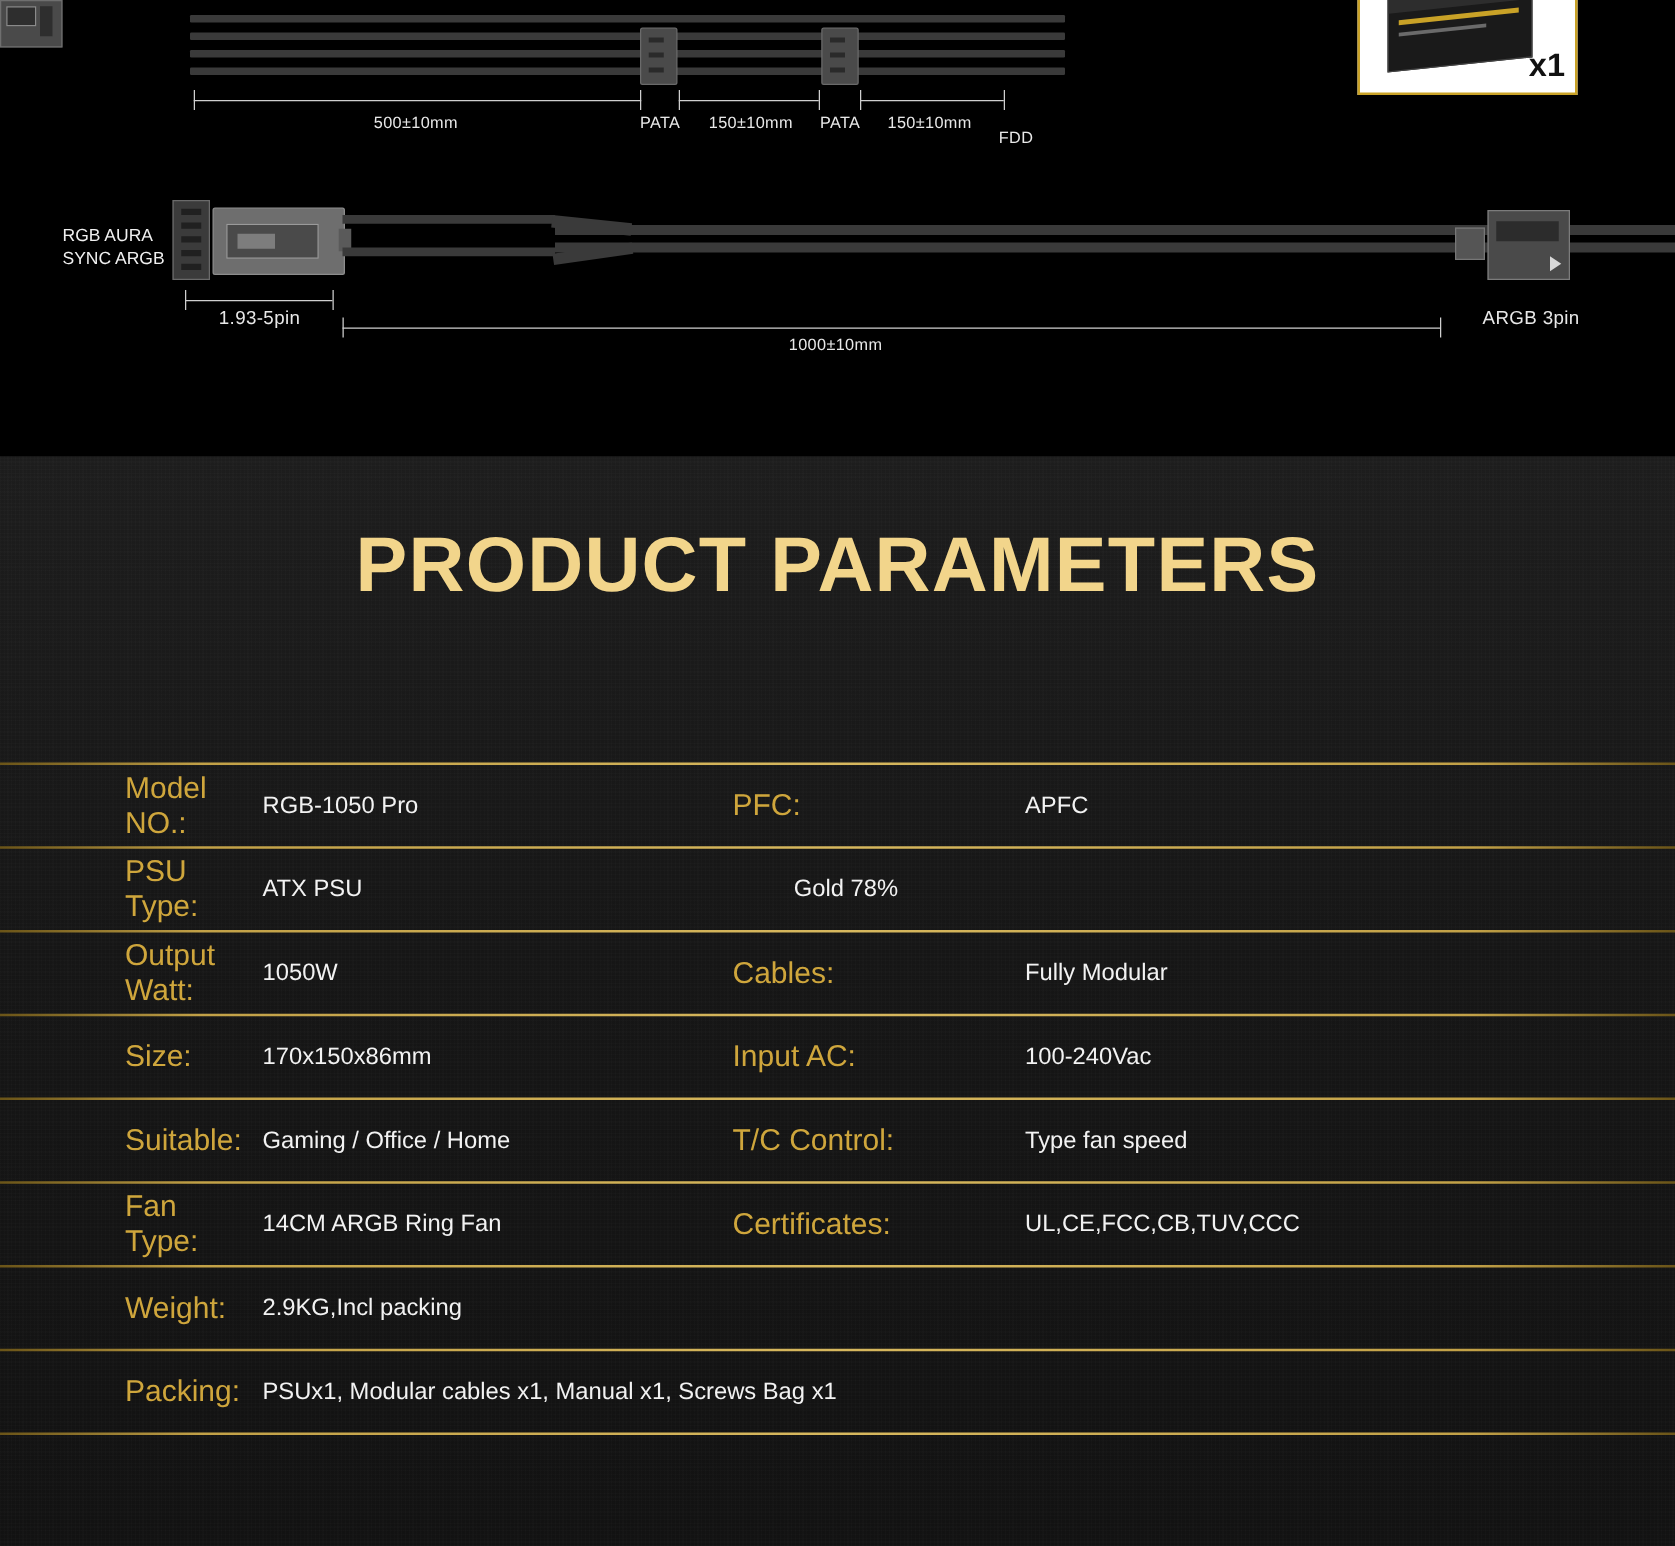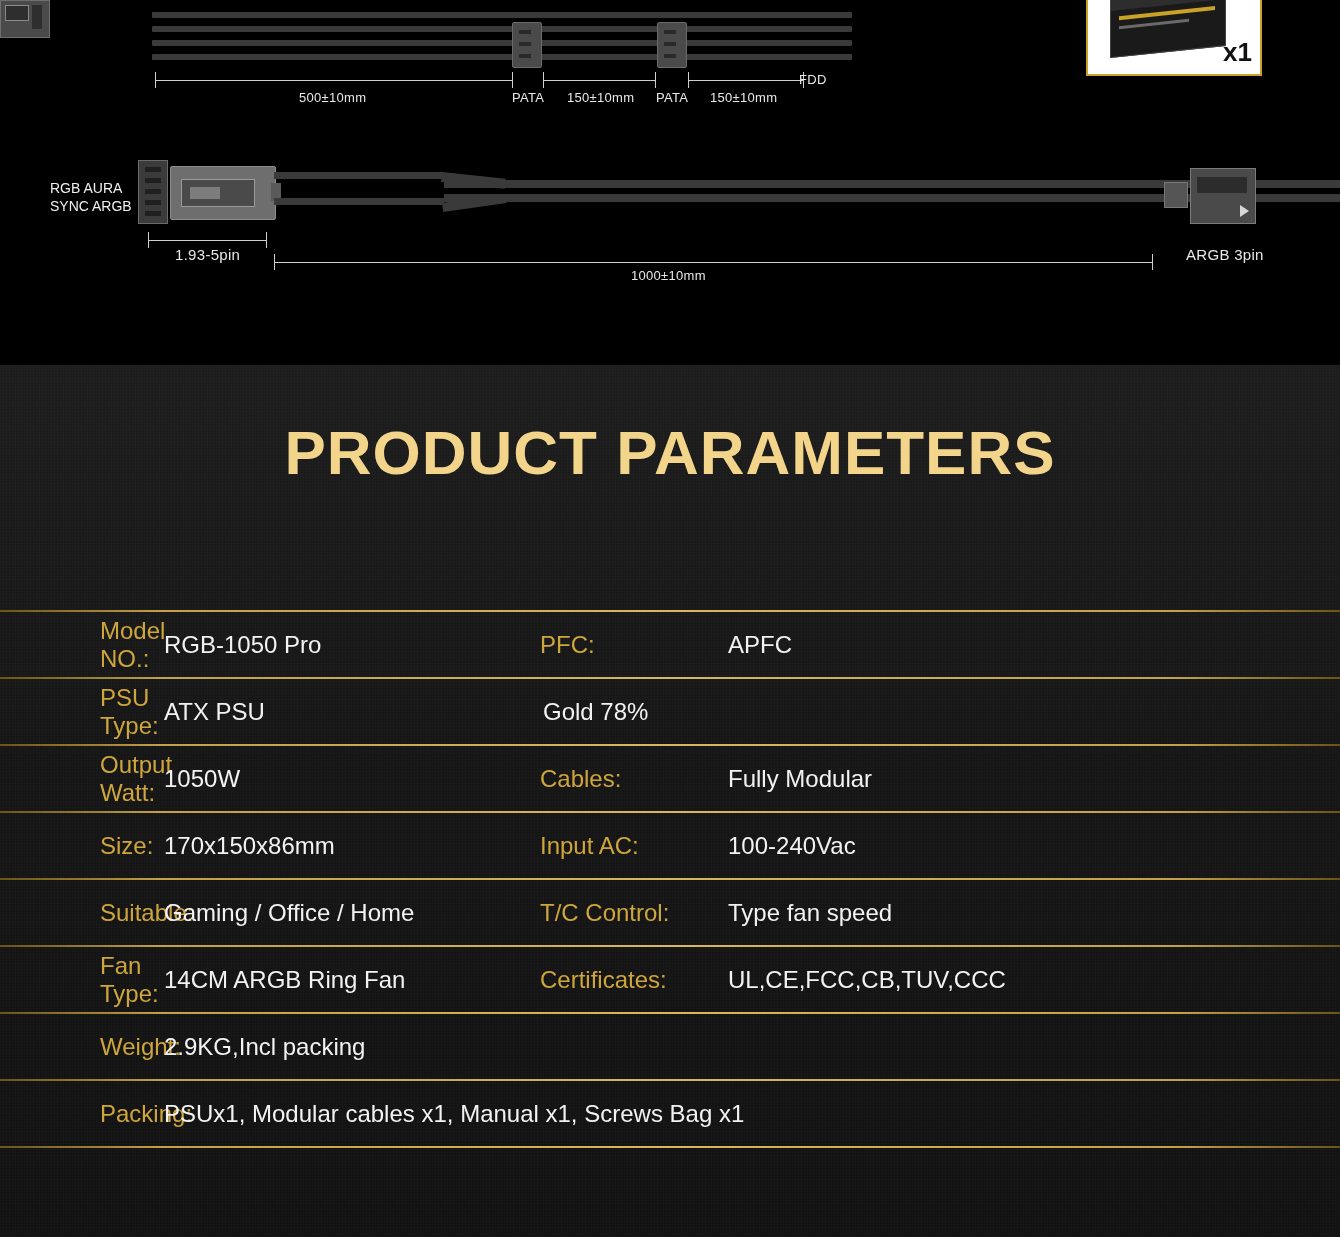--- a/index.html
+++ b/index.html
@@ -69,21 +69,21 @@
       linear-gradient(180deg,#1d1d1d 0%, #161616 45%, #121212 100%);
   }
   .params-title{position:absolute;top:52px;left:0;width:100%;text-align:center;color:#f2d58b;
       font-size:62px;font-weight:bold;letter-spacing:1px;font-family:"Liberation Sans",sans-serif;}
 
   .table{position:absolute;left:0;top:245px;width:1340px;}
   .rule{width:100%;height:2px;background:linear-gradient(90deg,#6a5418 0%, #c2a147 12%, #d7b85e 50%, #c2a147 88%, #6a5418 100%);}
   .row{display:flex;align-items:center;height:65px;box-sizing:border-box;}
   .cell{display:flex;align-items:center;height:100%;}
   .k{color:#cfa63c;font-size:24px;}
-  .v{color:#f2f2f2;font-size:24px;}
+  .v{color:#f2f2f2;font-size:19px;margin-left:46px;}
   .c-k1{width:160px;justify-content:flex-end;padding-right:0;box-sizing:border-box;padding-left:100px;justify-content:flex-start;}
   .c-v1{width:380px;padding-left:4px;box-sizing:border-box;}
   .c-k2{width:185px;box-sizing:border-box;}
   .c-v2{flex:1;padding-left:3px;box-sizing:border-box;}
   .wide{flex:1;}
   .footer-pad{height:92px;}
 </style>
 </head>
 <body>
 
@@ -120,21 +120,21 @@
     <div class="dimtick" style="left:655px;top:72px;height:16px;"></div>
     <div class="dimline" style="left:688px;top:80px;width:115px;"></div>
     <div class="dimtick" style="left:688px;top:72px;height:16px;"></div>
     <div class="dimtick" style="left:803px;top:72px;height:16px;"></div>
 
     <div class="dimlabel" style="left:299px;top:90px;">500±10mm</div>
     <div class="dimlabel" style="left:512px;top:90px;">PATA</div>
     <div class="dimlabel" style="left:567px;top:90px;">150±10mm</div>
     <div class="dimlabel" style="left:656px;top:90px;">PATA</div>
     <div class="dimlabel" style="left:710px;top:90px;">150±10mm</div>
-    <div class="dimlabel" style="left:799px;top:72px;">FDD</div>
+    <div class="dimlabel" style="left:799px;top:102px;">FDD</div>
 
     <div class="boxcard">
       <div class="psu">
         <div class="top"></div>
           <div class="stripe"></div>
           <div class="stripe2"></div>
       </div>
       <div class="x1">x1</div>
     </div>
 

